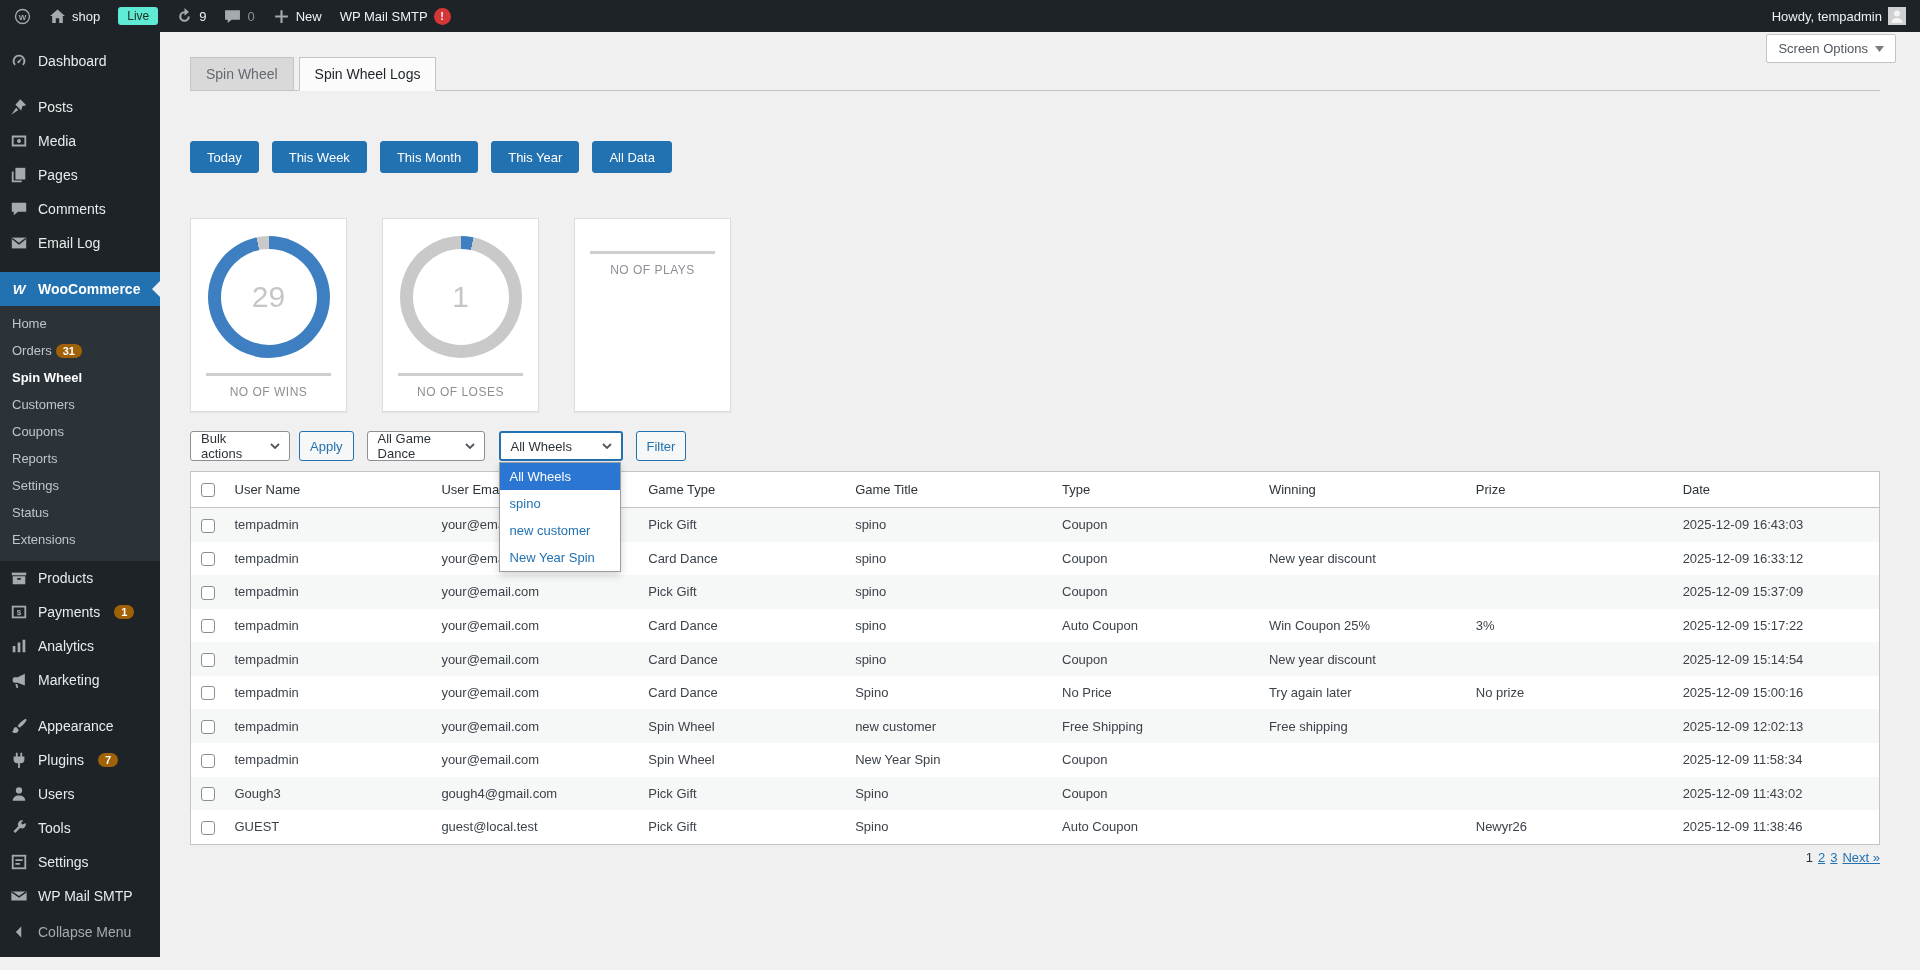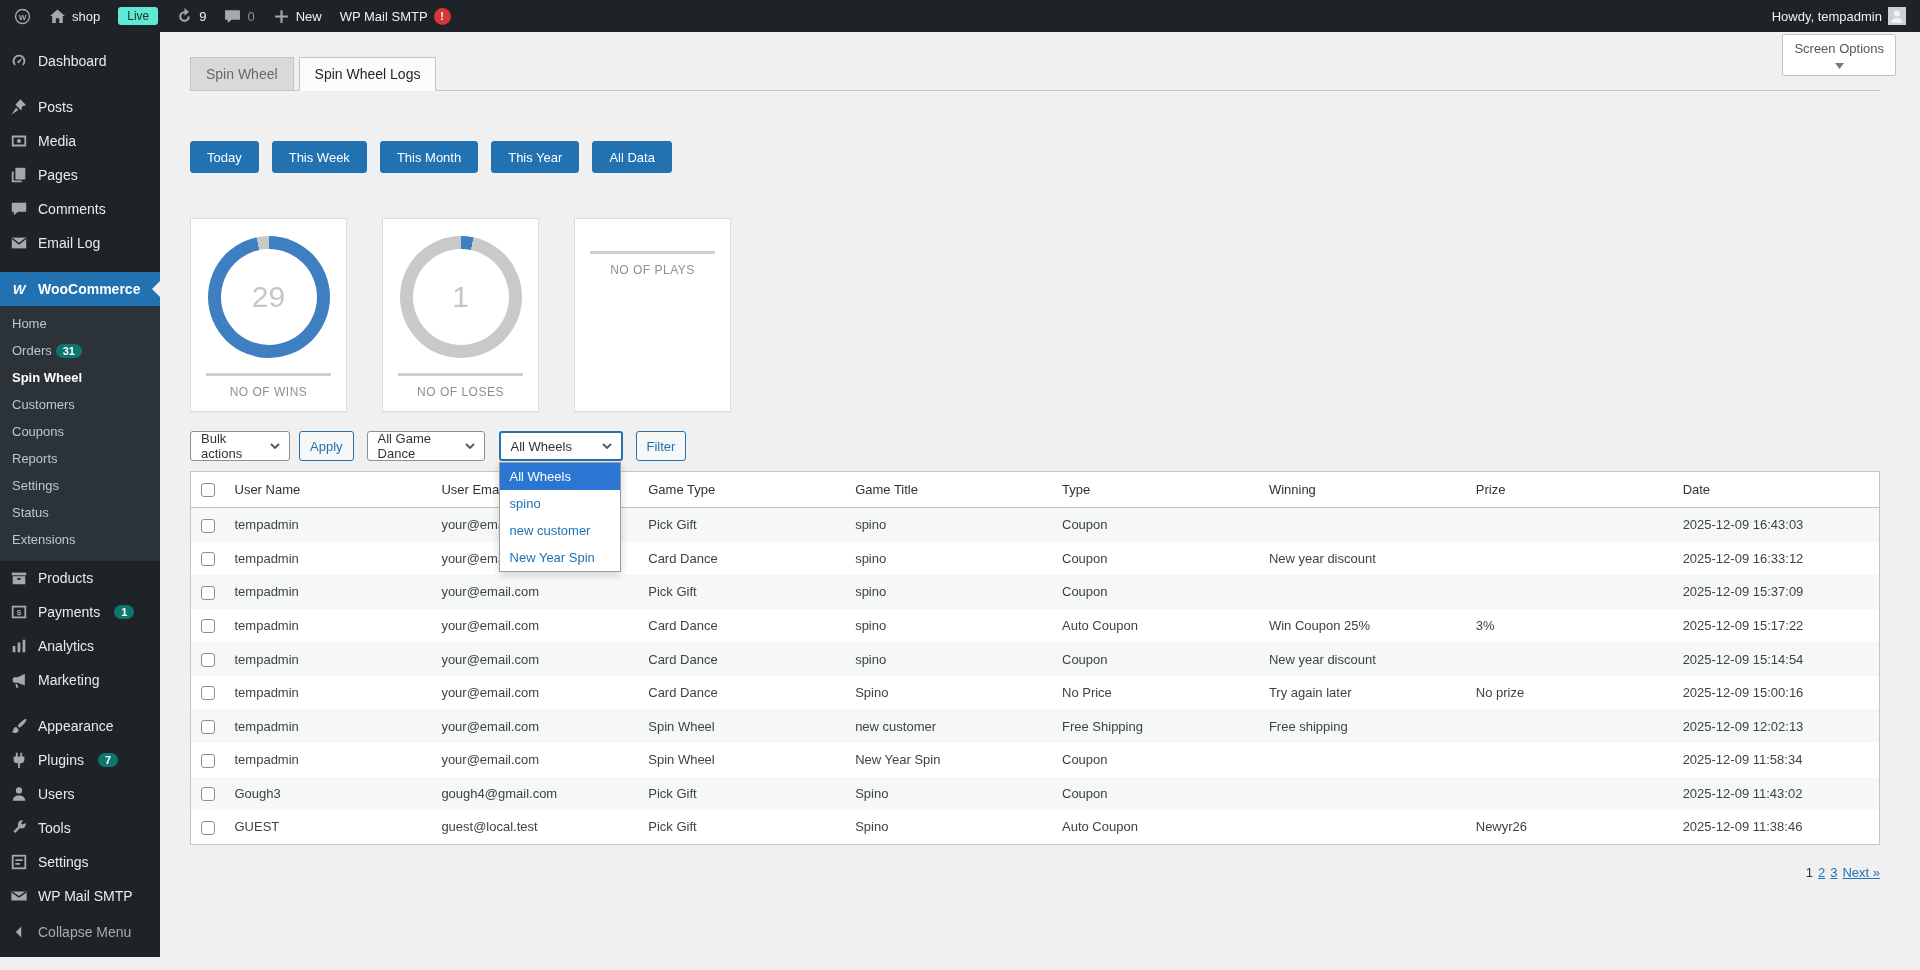--- a/index.html
+++ b/index.html
@@ -32,29 +32,29 @@
     color:#e9eaeb;cursor:pointer;position:relative;}
   .mi-icon{width:18px;height:18px;flex:none;color:#a7aaad;}
   .menu-item.active{background:#2271b1;color:#fff;font-weight:600;}
   .menu-item.active .mi-icon{color:#fff;}
   .menu-item.active::after{content:"";position:absolute;right:0;top:50%;margin-top:-8px;
     border:8px solid transparent;border-right-color:#f0f0f1;}
   .menu-sep{height:12px;}
   .submenu{background:#2c3338;padding:4px 0 8px;}
   .submenu li{padding:6px 10px 6px 12px;color:#bdc6cf;font-size:13px;cursor:pointer;}
   .submenu li.current{color:#fff;font-weight:700;}
-  .menu-badge{background:#0f766e;color:#fff;border-radius:10px;padding:1px 7px;
+  .menu-badge{background:#a16207;color:#fff;border-radius:10px;padding:1px 7px;
     font-size:11px;font-weight:600;margin-left:4px;}
   .collapse-item{position:absolute;bottom:8px;left:0;width:100%;color:#a7aaad;}
 
   
   main{margin-left:160px;padding:25px 40px 0 30px;position:relative;}
   .screen-options{position:absolute;top:2px;right:24px;background:#fff;
     border:1px solid #c3c4c7;border-radius:2px;padding:6px 11px;color:#50575e;
-    font-size:13px;display:flex;align-items:center;gap:7px;cursor:pointer;flex-direction:column;}
+    font-size:13px;display:flex;align-items:center;gap:7px;cursor:pointer;}
   .so-chev{width:9px;height:6px;display:block;color:#787c82;}
 
   .tabs{display:flex;border-bottom:1px solid #c3c4c7;}
   .tab{padding:8px 15px;font-size:14px;border:1px solid #c3c4c7;margin-right:5px;
     margin-bottom:-1px;background:#d9d9da;color:#646970;cursor:pointer;}
   .tab.active{background:#fbfbfb;border-bottom-color:#fbfbfb;color:#1d2327;font-weight:400;}
 
   .range-buttons{margin-top:50px;display:flex;gap:13px;}
   .btn-primary{background:#2271b1;border:1px solid #2271b1;color:#fff;padding:0 16px;
     height:32px;border-radius:3px;font-size:13px;font-family:inherit;cursor:pointer;}
@@ -85,21 +85,21 @@
   .log-table{width:100%;margin-top:10px;border-collapse:collapse;background:#fff;
     border:1px solid #c3c4c7;font-size:13px;table-layout:fixed;}
   .log-table th{font-weight:400;text-align:left;padding:10px;color:#2c3338;
     border-bottom:1px solid #c3c4c7;white-space:nowrap;}
   .log-table td{padding:9px 10px;color:#3c434a;white-space:nowrap;overflow:hidden;}
   .log-table tbody tr:nth-child(odd){background:#f6f7f7;}
   .cb-cell{width:34px;padding:9px 0 9px 10px !important;}
   .checkbox{display:inline-block;width:14px;height:14px;border:1px solid #8c8f94;
     border-radius:3px;background:#fff;cursor:pointer;vertical-align:middle;}
 
-  .pagination{margin-top:20px;text-align:right;font-size:13px;color:#2c3338;}
+  .pagination{margin-top:5px;text-align:right;font-size:13px;color:#2c3338;}
   .page-link{color:#2271b1;text-decoration:underline;margin-left:5px;cursor:pointer;}
   .page-current{margin-left:5px;}
 </style>
 </head>
 <body>
 
 <div class="admin-bar">
   <div class="ab-left">
     <span class="ab-item">
       <svg class="ab-icon" viewBox="0 0 20 20">

